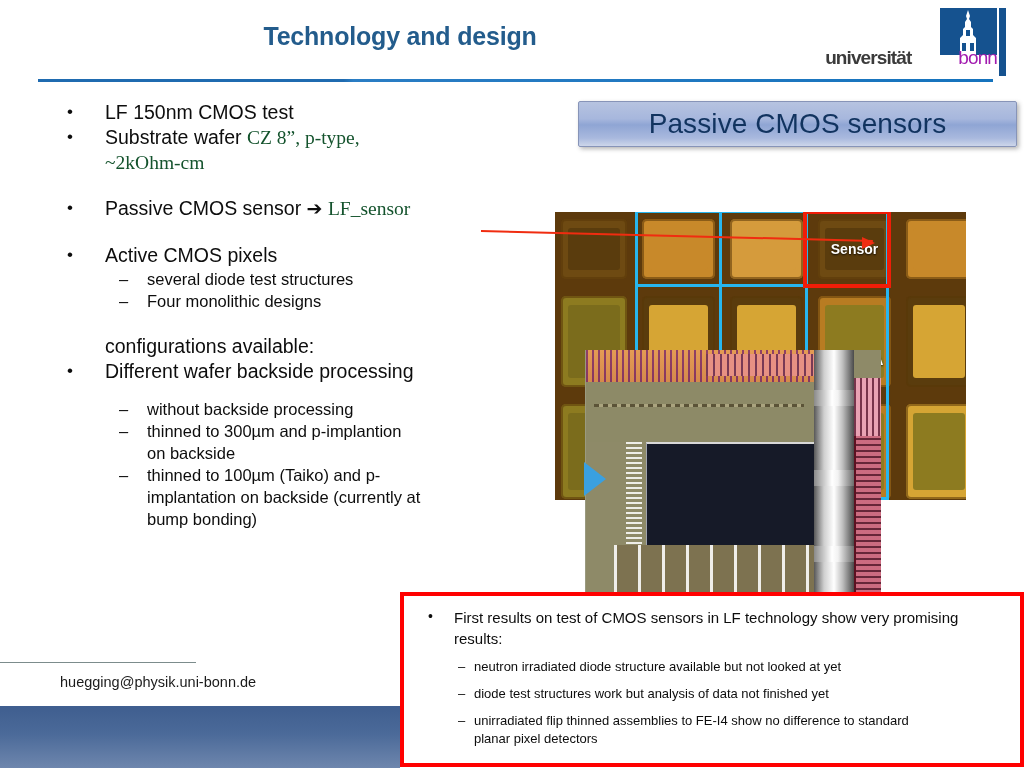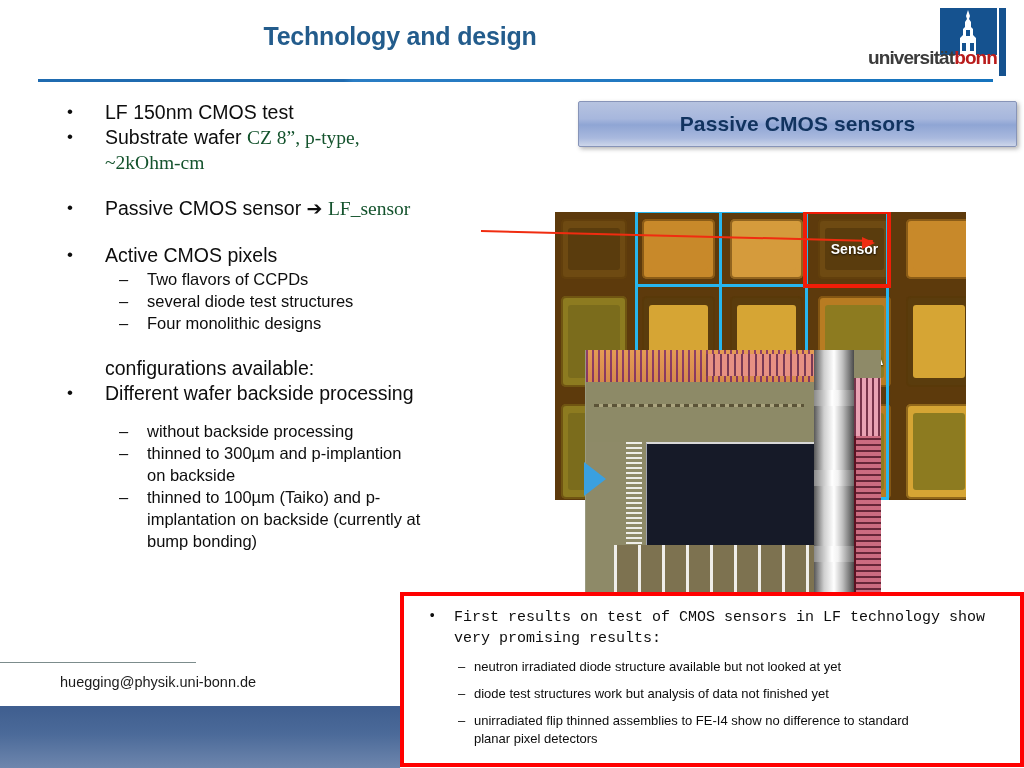--- a/index.html
+++ b/index.html
@@ -73,22 +73,23 @@
     position: absolute;
     right: 9px;
     bottom: 1px;
     font-size: 19px;
     font-weight: 600;
     color: #3b3b3b;
     letter-spacing: -0.9px;
     white-space: nowrap;
   }
   .logo-text b {
-    color: #b91c1c;
-    font-weight: 700;
+    color: #a21caf;
+    font-weight: 400;
+    padding-left: 47px;
   }
 
   
   .bullets {
     position: absolute;
     left: 57px;
     top: 100px;
     width: 500px;
   }
   .b1 {
@@ -138,22 +139,22 @@
     height: 44px;
     background: linear-gradient(to bottom, #b6c3e0 0%, #a7b7dd 38%, #8fa5d4 52%, #a9b9de 82%, #cdd6ea 100%);
     border: 1px solid #8794b8;
     border-radius: 2px;
     box-shadow: 2px 2px 4px rgba(90,90,90,0.45);
     display: flex;
     align-items: center;
     justify-content: center;
   }
   .banner-label {
-    font-size: 21px;
-    font-weight: bold;
+    font-size: 28px;
+    font-weight: normal;
     color: #11335f;
     letter-spacing: 0.1px;
   }
 
   
   .chip-photo {
     position: absolute;
     left: 555px;
     top: 212px;
     width: 411px;
@@ -405,21 +406,20 @@
     box-sizing: border-box;
     z-index: 20;
   }
   .callout-inner { padding: 11px 14px 0 14px; }
   .c1 {
     position: relative;
     padding-left: 36px;
     font-size: 15px;
     line-height: 21px;
     color: #0d0d0d;
-    font-family: Liberation Mono, monospace;
   }
   .c1::before {
     content: "\2022";
     position: absolute;
     left: 10px;
     top: -1px;
     font-size: 14px;
   }
   .c2 {
     position: relative;
@@ -497,23 +497,20 @@
 
   <div class="b1">
     <span>Passive CMOS sensor </span><span class="arrow-glyph">➔</span>
     <span class="blue">LF_sensor</span>
   </div>
 
   <div class="gap-l"></div>
 
   <div class="b1">
     <span>Active CMOS pixels</span>
-  </div>
-  <div class="b2">
-    <span>Two flavors of CCPDs</span>
   </div>
   <div class="b2">
     <span>several diode test structures</span>
   </div>
   <div class="b2">
     <span>Four monolithic designs</span>
   </div>
 
   <div class="gap-l"></div>
 

